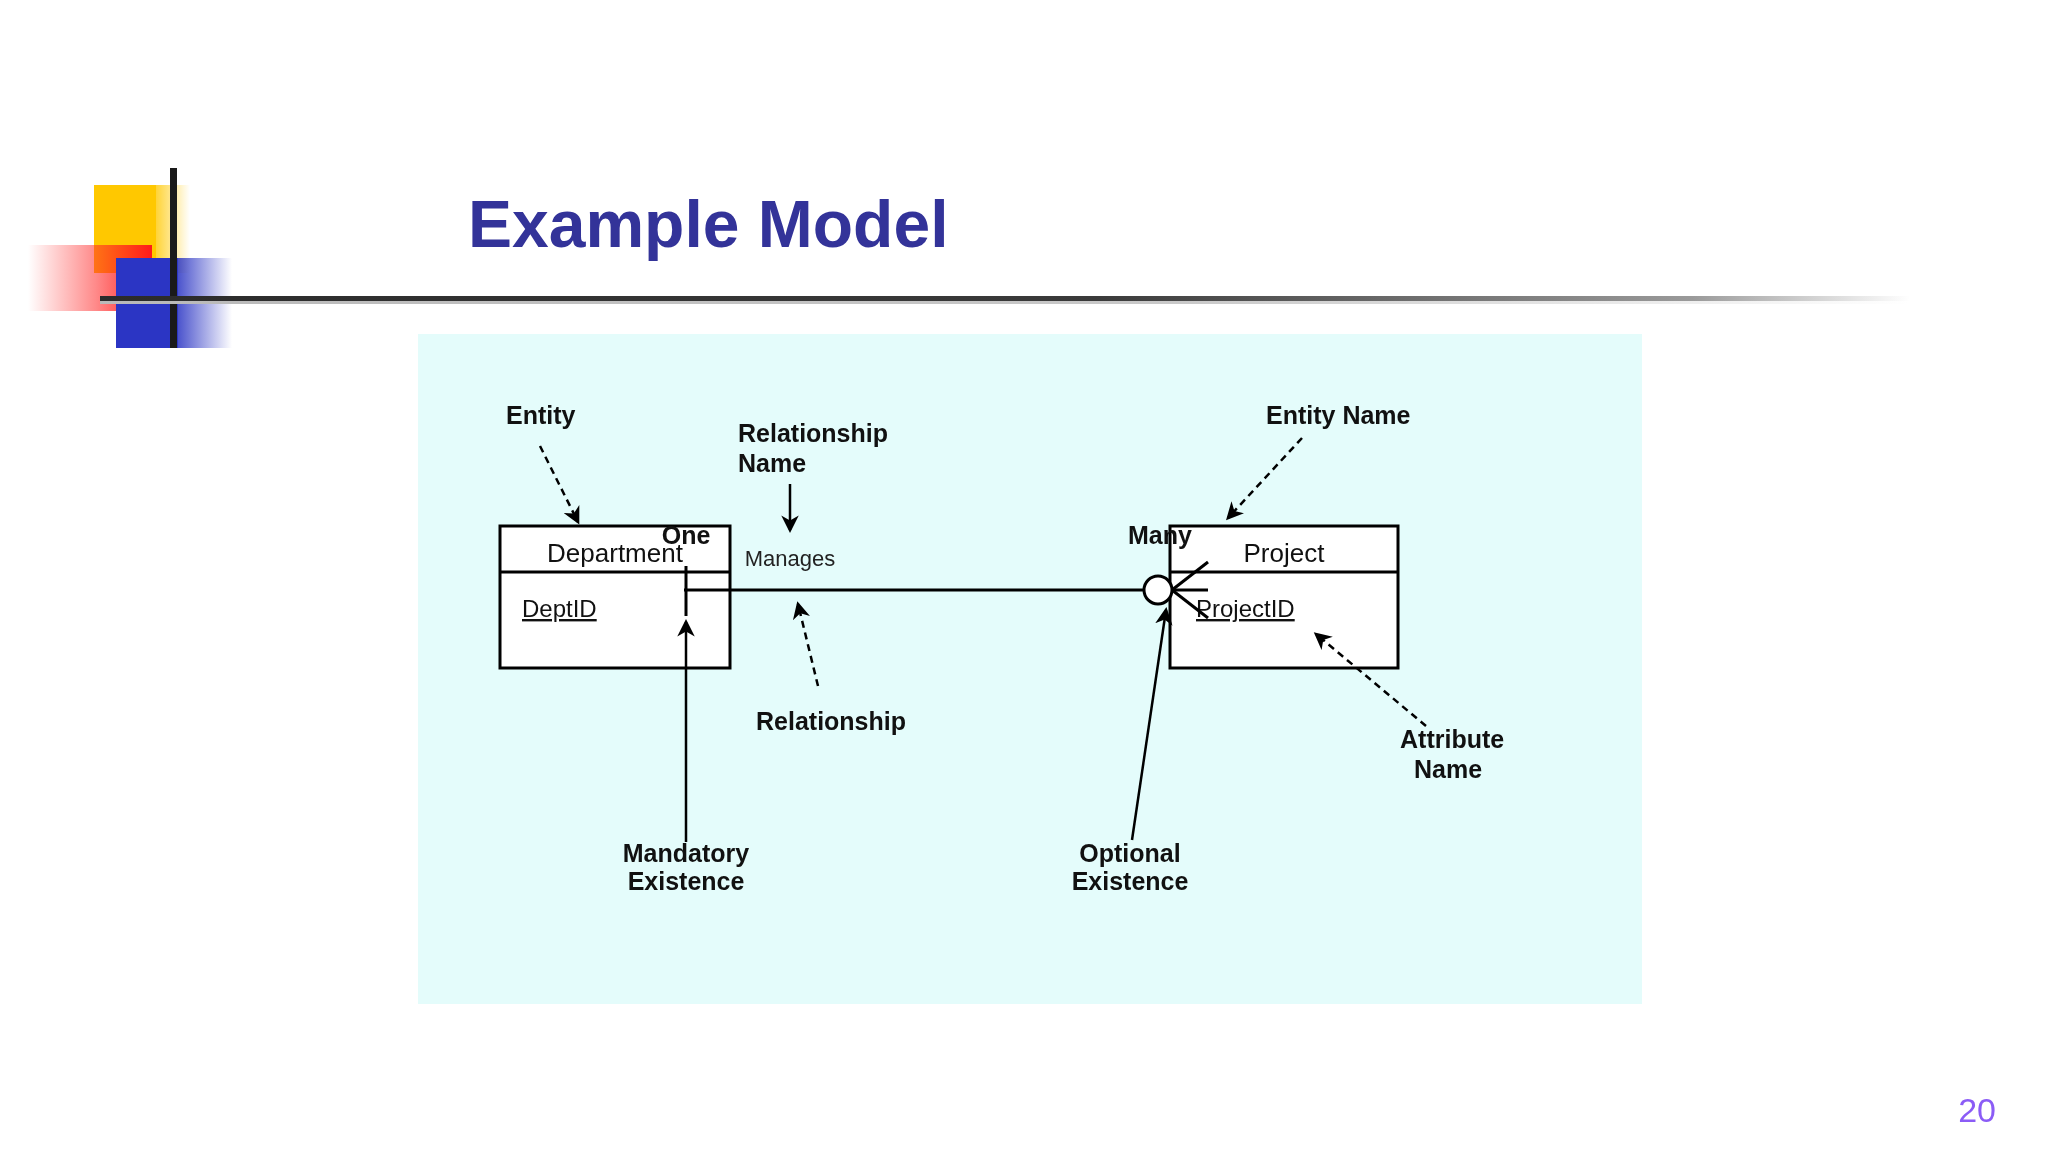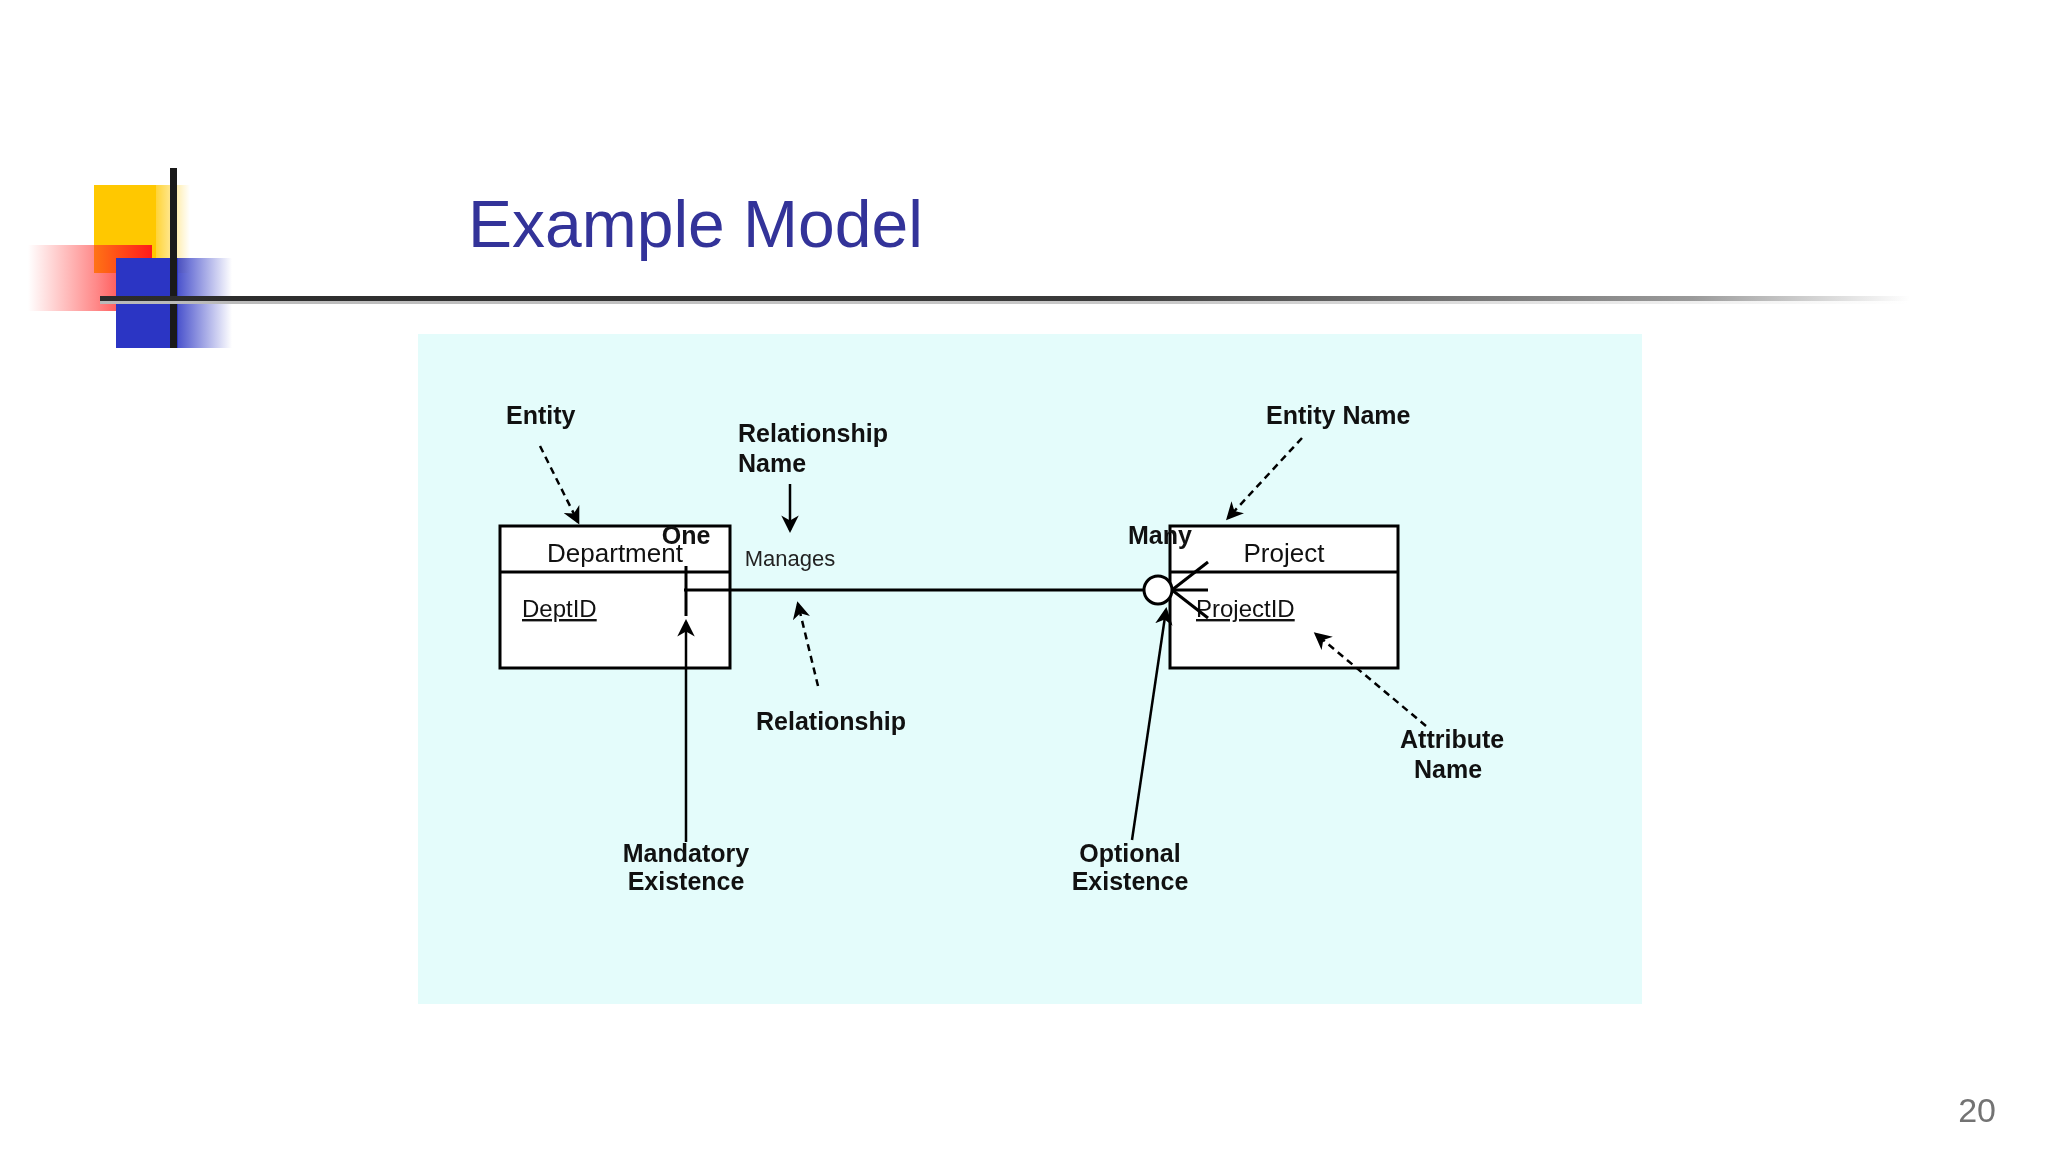--- a/index.html
+++ b/index.html
@@ -70,21 +70,21 @@
     width: 1810px; height: 3px;
     background: linear-gradient(to right, #b9b9b9 0%, #c9c9c9 60%, #ffffff 100%);
   }
 
   
   #title {
     position: absolute;
     left: 468px;
     top: 186px;
     font-size: 66px;
-    font-weight: 400;
+    font-weight: 700;
     color: #333399;
     letter-spacing: 0px;
     white-space: nowrap;
     font-family: "Liberation Sans", sans-serif;
     text-align: center;
   }
 
   
   #diagram-panel {
     position: absolute;
@@ -102,21 +102,21 @@
     height: 670px;
     display: block;
   }
 
   
   #page-number {
     position: absolute;
     right: 52px;
     bottom: 22px;
     font-size: 34px;
-    color: #737373;
+    color: #8b5cf6;
     font-family: "Liberation Sans", sans-serif;
     text-align: center;
   }
 
   
   .lbl-bold {
     font-family: "Liberation Sans", sans-serif;
     font-size: 25px;
     font-weight: bold;
     fill: #111111;

